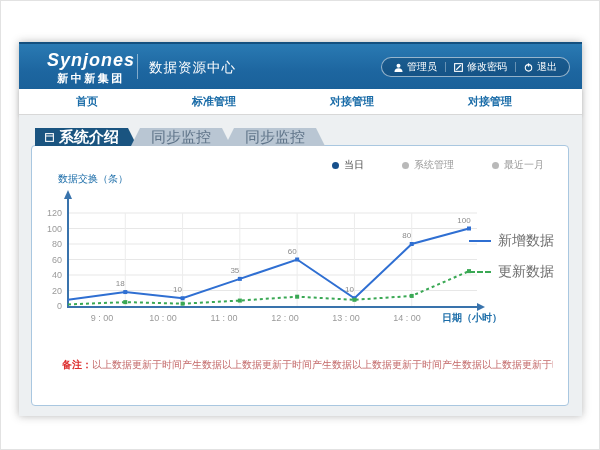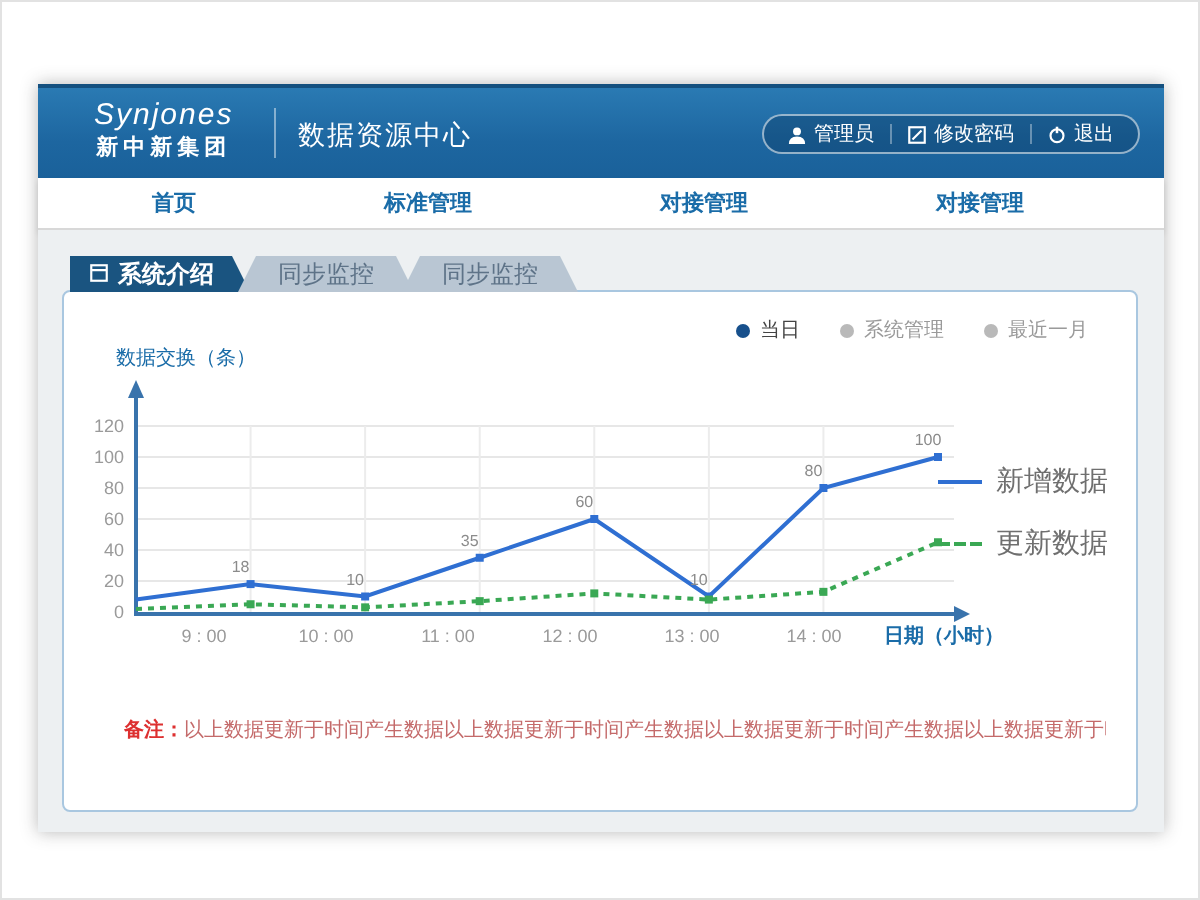--- a/index.html
+++ b/index.html
@@ -9,52 +9,52 @@
 
   
   .app{position:absolute;left:18px;top:41px;width:563px;height:374px;
        background:#edf0f2;box-shadow:0 0 8px rgba(50,50,50,.35);}
 
   
   .header{position:absolute;top:0;left:0;right:0;height:47px;
           background:linear-gradient(#2a7ab3 0%,#1d66a0 60%,#1a619a 100%);
           border-top:2px solid #14507f;box-sizing:border-box;}
   .logo{position:absolute;left:28px;top:5px;color:#fff;text-align:center;line-height:1.25;cursor:pointer;}
-  .logo .en{font-size:15px;font-weight:normal;font-style:italic;letter-spacing:1px;}
+  .logo .en{font-size:18px;font-weight:bold;font-style:italic;letter-spacing:1px;}
   .logo .cn{font-size:11px;font-weight:bold;letter-spacing:2.5px;}
   .header-divider{position:absolute;left:118px;top:10px;width:1px;height:25px;background:rgba(255,255,255,.45);}
   .app-title{position:absolute;left:130px;top:15px;color:#fff;font-size:13.5px;letter-spacing:1px;text-align:center;}
   .user-pill{position:absolute;right:12px;top:13px;height:20px;border:1px solid rgba(255,255,255,.55);
              background:rgba(8,46,84,.30);border-radius:11px;display:flex;align-items:center;
              padding:0 4px;box-sizing:border-box;}
   .user-item{display:flex;align-items:center;gap:4px;color:#fff;font-size:10px;padding:0 8px;cursor:pointer;white-space:nowrap;}
   .user-sep{width:1px;height:10px;background:rgba(255,255,255,.35);}
   .uicon{display:inline-flex;}
 
   
   .nav{position:absolute;top:47px;left:0;right:0;height:26px;background:#fff;
        border-bottom:1px solid #d8d8d8;display:flex;align-items:center;padding-left:30px;
        box-shadow:0 2px 3px rgba(0,0,0,.10);box-sizing:border-box;gap:20px;}
   .nav-item{font-size:11px;font-weight:bold;color:#1a6ca8;padding:0 27px;cursor:pointer;white-space:nowrap;}
   .nav-sep{width:1px;height:12px;background:#cccccc;}
 
   
   .content{position:absolute;top:73px;left:0;right:0;bottom:0;background:#edf0f2;}
   .tabs{position:absolute;left:16px;top:13px;display:flex;height:18px;z-index:3;}
-  .tab{height:18px;line-height:18px;font-size:12px;cursor:pointer;white-space:nowrap;}
+  .tab{height:18px;line-height:18px;font-size:15px;cursor:pointer;white-space:nowrap;}
   .tab.active{background:#1a5480;color:#fff;font-weight:bold;padding:0 18px 0 10px;
               display:flex;align-items:center;gap:5px;
               clip-path:polygon(0 0,calc(100% - 9px) 0,100% 100%,0 100%);}
   .tab.inactive{background:#b9c6d3;color:#5e7388;padding:0 20px;margin-left:-6px;
                 clip-path:polygon(9px 0,calc(100% - 9px) 0,100% 100%,0 100%);}
 
   .panel{position:absolute;left:12px;right:13px;top:30px;bottom:10px;background:#fff;
          border:1px solid #a9c7e0;border-radius:4px;}
 
-  .filters{position:absolute;top:12px;right:24px;display:flex;gap:20px;}
+  .filters{position:absolute;top:12px;right:24px;display:flex;gap:38px;}
   .filter{display:flex;align-items:center;gap:5px;font-size:10px;color:#9a9a9a;cursor:pointer;}
   .filter .dot{width:7px;height:7px;border-radius:50%;background:#b9b9b9;}
   .filter.selected .dot{background:#17508c;}
   .filter.selected{color:#444;}
 
   .ylabel{position:absolute;left:26px;top:26px;font-size:10px;color:#1a6ca8;}
   svg.chart{position:absolute;left:10px;top:43px;width:520px;height:140px;}
 
   .legend{position:absolute;right:14px;top:86px;}
   .legend-item{display:flex;align-items:center;gap:7px;margin-bottom:13px;cursor:pointer;}

